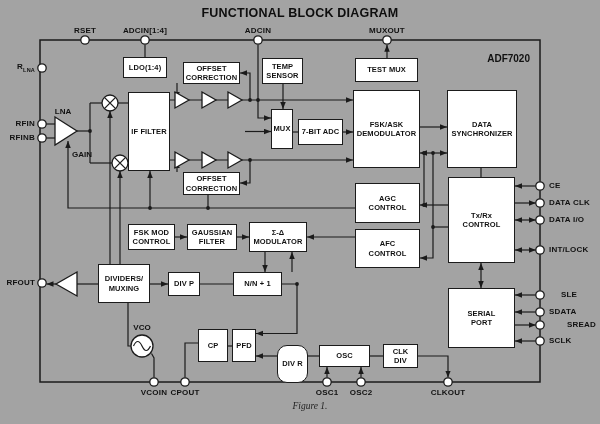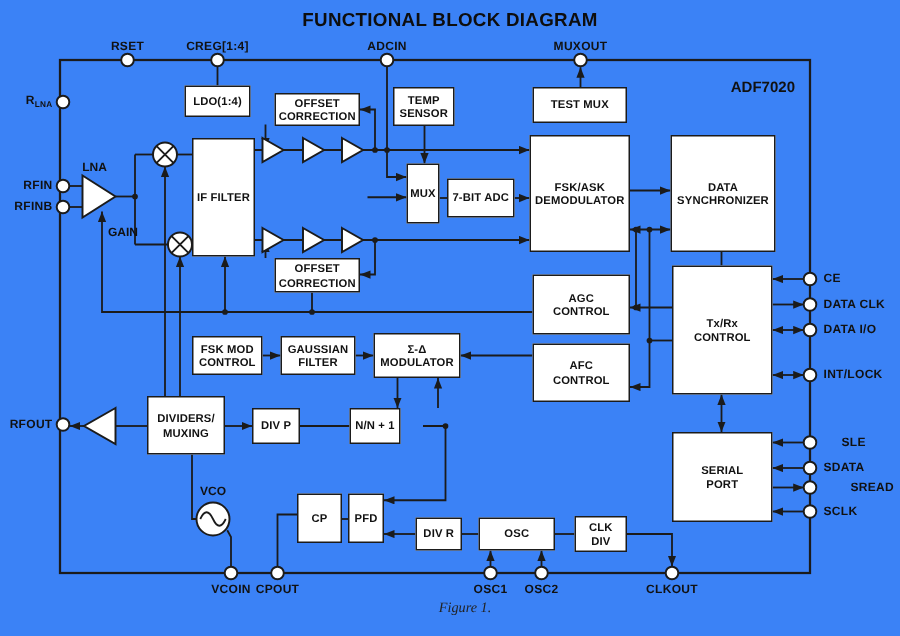--- a/index.html
+++ b/index.html
@@ -1,16 +1,16 @@
 <!DOCTYPE html>
 <html><head>
 <meta charset="utf-8">
 <style>
   html,body{margin:0;padding:0;background:#fff;}
-  #canvas{position:relative;width:600px;height:424px;background:#3b82f6;overflow:hidden;
+  #canvas{position:relative;width:600px;height:424px;background:#a3a3a3;overflow:hidden;
           font-family:"Liberation Sans",sans-serif;color:#111;}
   #diagram-svg{position:absolute;left:0;top:0;}
   .blk{position:absolute;box-sizing:border-box;border:1.4px solid #1b1b1b;background:#fff;
        display:flex;align-items:center;justify-content:center;text-align:center;
        font-weight:bold;font-size:7.5px;line-height:1.25;letter-spacing:.1px;
        white-space:pre-line;color:#111;}
   .plbl{position:absolute;font-weight:bold;font-size:8px;letter-spacing:.2px;color:#111;
         line-height:1;}
   .plbl.center{text-align:center;}
   .plbl.right{text-align:right;}
@@ -188,32 +188,32 @@
 CORRECTION</div>
   <div class="blk" style="left:128px;top:224px;width:47px;height:26px;">FSK MOD
 CONTROL</div>
   <div class="blk" style="left:187px;top:224px;width:50px;height:26px;">GAUSSIAN
 FILTER</div>
   <div class="blk" style="left:249px;top:222px;width:58px;height:30px;">Σ-Δ
 MODULATOR</div>
   <div class="blk" style="left:98px;top:264px;width:52px;height:39px;">DIVIDERS/
 MUXING</div>
   <div class="blk" style="left:168px;top:272px;width:32px;height:24px;">DIV P</div>
-  <div class="blk" style="left:233px;top:272px;width:34px;height:24px;">N/N + 1</div>
+  <div class="blk" style="left:233px;top:272px;width:49px;height:24px;">N/N + 1</div>
   <div class="blk" style="left:448px;top:288px;width:67px;height:60px;">SERIAL
 PORT</div>
   <div class="blk" style="left:198px;top:329px;width:30px;height:33px;">CP</div>
   <div class="blk" style="left:232px;top:329px;width:24px;height:33px;">PFD</div>
-  <div class="blk" style="left:277px;top:345px;width:31px;height:22px;">DIV R</div>
+  <div class="blk" style="left:277px;top:345px;width:31px;height:38px;border-radius:10px;">DIV R</div>
   <div class="blk" style="left:319px;top:345px;width:51px;height:22px;">OSC</div>
   <div class="blk" style="left:383px;top:344px;width:35px;height:24px;">CLK
 DIV</div>
 
   <div class="plbl center" style="left:65px;top:27px;width:40px;">RSET</div>
-  <div class="plbl center" style="left:120px;top:27px;width:50px;">CREG[1:4]</div>
+  <div class="plbl center" style="left:120px;top:27px;width:50px;">ADCIN[1:4]</div>
   <div class="plbl center" style="left:238px;top:27px;width:40px;">ADCIN</div>
   <div class="plbl center" style="left:367px;top:27px;width:40px;">MUXOUT</div>
   <div class="plbl right" style="left:6px;top:63px;width:29px;"><span>R</span><sub>LNA</sub></div>
   <div class="plbl right" style="left:8px;top:120px;width:27px;">RFIN</div>
   <div class="plbl right" style="left:3px;top:134px;width:32px;">RFINB</div>
   <div class="plbl right" style="left:3px;top:279px;width:32px;">RFOUT</div>
   <div class="plbl center" style="left:136px;top:389px;width:36px;">VCOIN</div>
   <div class="plbl center" style="left:167px;top:389px;width:36px;">CPOUT</div>
   <div class="plbl center" style="left:311px;top:389px;width:32px;">OSC1</div>
   <div class="plbl center" style="left:345px;top:389px;width:32px;">OSC2</div>

